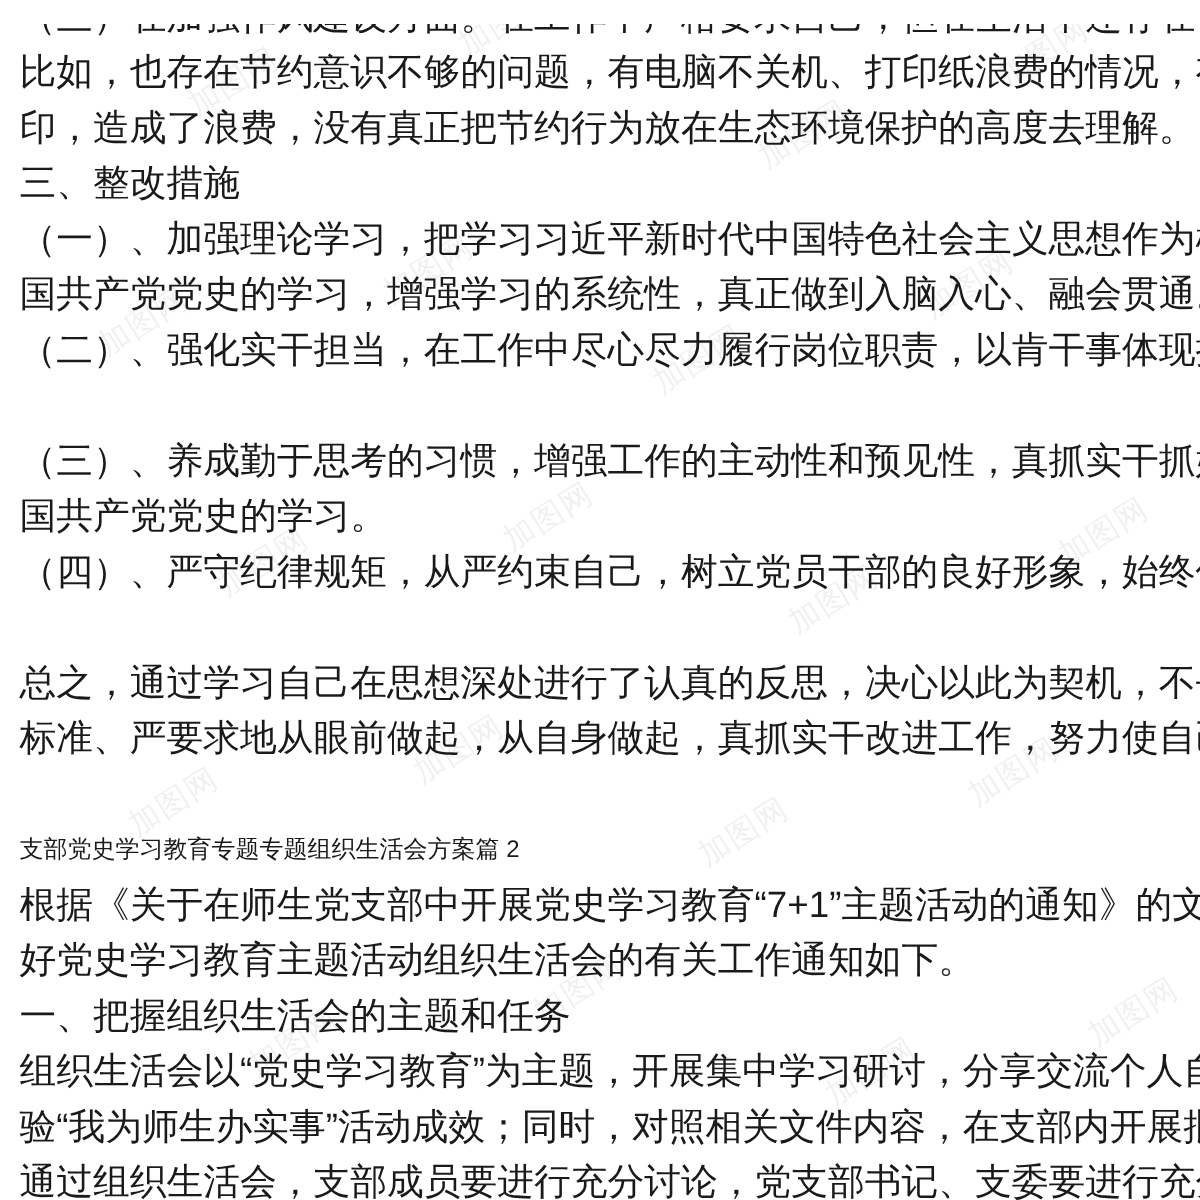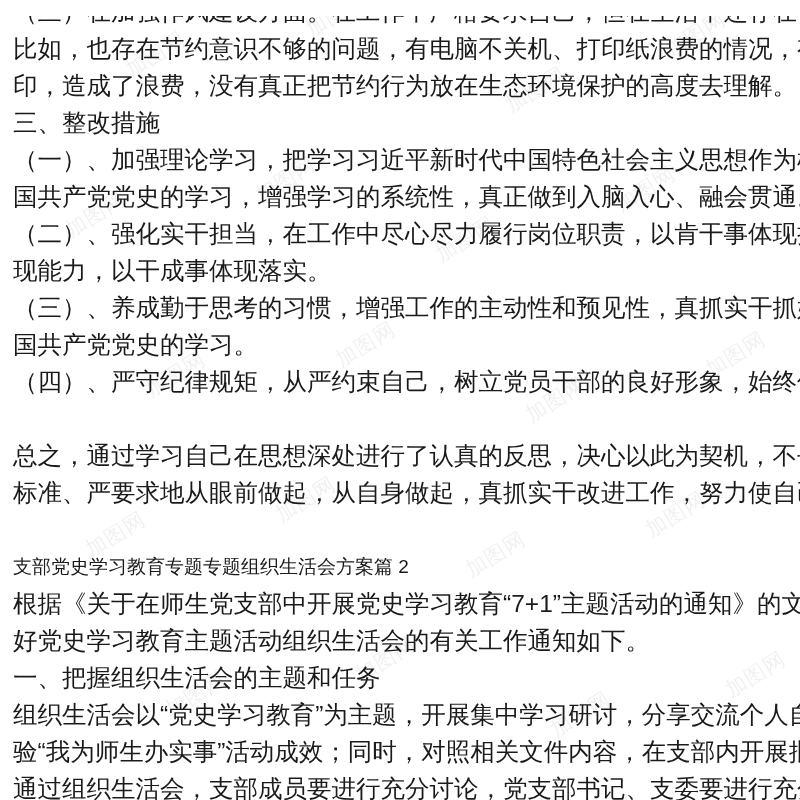--- a/index.html
+++ b/index.html
@@ -246,21 +246,20 @@
         <span>责</span>
         <span>，</span>
         <span>以</span>
         <span>肯</span>
         <span>干</span>
         <span>事</span>
         <span>体</span>
         <span>现</span>
         <span>担</span>
       </div>
-      <div class="line" style="top: 252px; font-size: 24.5px; line-height: 37px; color: rgb(26, 26, 26); left: 13px; width: 779px;">现能力，以干成事体现落实。</div>
       <div class="line just" style="top: 289px; font-size: 24.5px; line-height: 37px; color: rgb(26, 26, 26); left: 13px; width: 779px;">
         <span>（</span>
         <span>三</span>
         <span>）</span>
         <span>、</span>
         <span>养</span>
         <span>成</span>
         <span>勤</span>
         <span>于</span>
         <span>思</span>
@@ -388,21 +387,21 @@
         <span>进</span>
         <span>工</span>
         <span>作</span>
         <span>，</span>
         <span>努</span>
         <span>力</span>
         <span>使</span>
         <span>自</span>
         <span>己</span>
       </div>
-      <div class="line" style="top: 548px; font-size: 19px; line-height: 37px; color: rgb(26, 26, 26); left: 13px; width: 779px;">支部党史学习教育专题专题组织生活会方案篇 2</div>
+      <div class="line" style="top: 548px; font-size: 16px; line-height: 37px; color: rgb(26, 26, 26); left: 13px; width: 779px;">支部党史学习教育专题专题组织生活会方案篇 2</div>
       <div class="line just" style="top: 585px; font-size: 24.5px; line-height: 37px; color: rgb(26, 26, 26); left: 13px; width: 779px;">
         <span>根</span>
         <span>据</span>
         <span>《</span>
         <span>关</span>
         <span>于</span>
         <span>在</span>
         <span>师</span>
         <span>生</span>
         <span>党</span>

